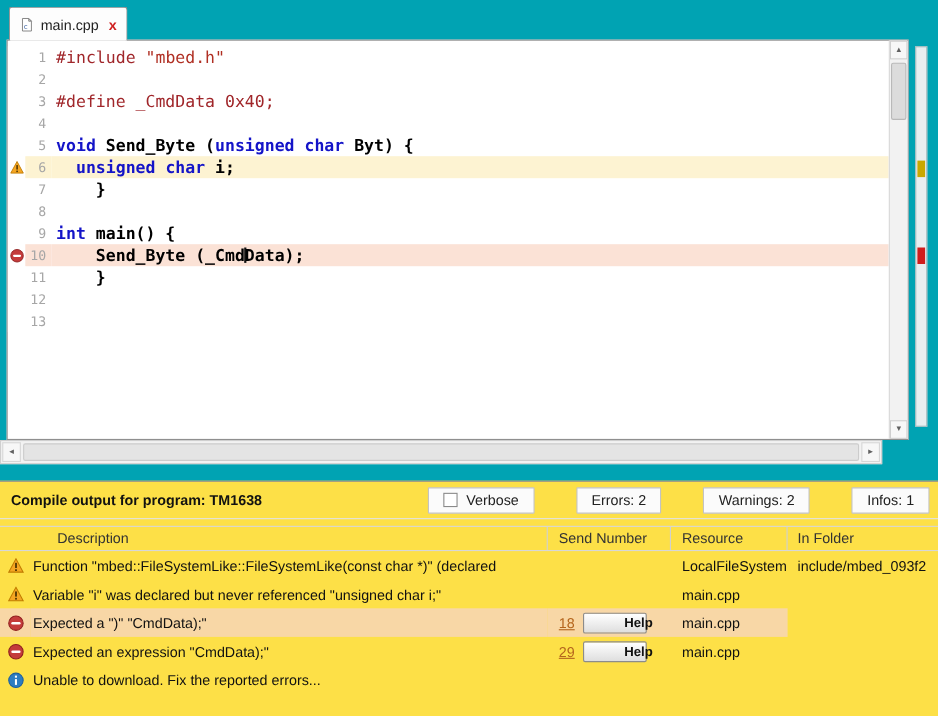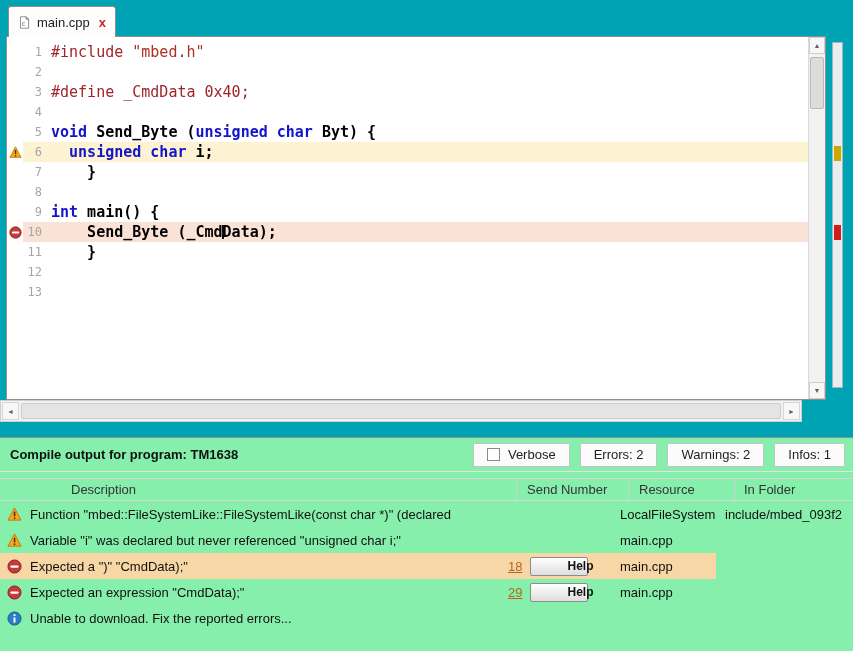--- a/index.html
+++ b/index.html
@@ -49,30 +49,30 @@
   .hs-btn.left { left:1px; } .hs-btn.right { right:1px; }
   .hthumb { position:absolute; left:20px; right:20px; top:2px; height:16px; background:#e4e4e4; border:1px solid #cccccc; border-radius:2px; }
 
   
   .ruler { position:absolute; left:832px; top:42px; width:11px; height:346px; background:#e8eef0; border:1px solid #9fb8bc; }
   .mark { position:absolute; left:1px; width:7px; }
   .mark.warn { top:103px; height:15px; background:#c9a800; }
   .mark.err  { top:182px; height:15px; background:#cf1d1d; }
 
   
-  .output { position:absolute; left:0; top:437px; width:853px; height:214px; background:#86efac; border-top:1px solid #8f8f8f; }
+  .output { position:absolute; left:0; top:437px; width:853px; height:214px; background:#fde047; border-top:1px solid #8f8f8f; }
   .out-header { height:34px; display:flex; align-items:center; padding:0 8px 0 10px; border-bottom:1px solid #e3e3e3; gap:10px; }
   .out-title { font-size:13px; font-weight:bold; color:#111; flex:1; }
   .ctl { height:24px; display:flex; align-items:center; border:1px solid #c3c3c3; background:#fbfbfb;
-    font:13px "Liberation Sans", sans-serif; color:#222; padding:0 13px; border-radius:1px; }
+    font:13px "Liberation Sans", sans-serif; color:#222; padding:0 13px; border-radius:1px;margin-left:28px; }
   .verbose { gap:8px; }
   .checkbox { width:13px; height:13px; border:1px solid #8a8a8a; background:#fff; display:inline-block; }
 
   .thead { display:flex; height:23px; margin-top:6px; border-top:1px solid #d7d7d7; border-bottom:1px solid #d7d7d7;
-    align-items:stretch; font-size:13px; color:#333;padding-left:19px; }
+    align-items:stretch; font-size:13px; color:#333; }
   .hcell { display:flex; align-items:center; }
   .thead .c-desc, .thead .c-err, .thead .c-res { border-right:1px solid #d0d0d0; }
 
   .c-icon   { width:28px;  flex:none; display:flex; align-items:center; justify-content:center; }
   .c-desc   { width:470px; flex:none; padding-left:2px; overflow:hidden; white-space:nowrap; }
   .thead .c-desc { padding-left:24px; }
   .c-err    { width:112px; flex:none; padding-left:10px; display:flex; align-items:center; gap:8px; overflow:hidden; }
   .c-res    { width:106px; flex:none; padding-left:10px; overflow:hidden; white-space:nowrap; }
   .c-folder { flex:1; padding-left:9px; overflow:hidden; white-space:nowrap; }
 

